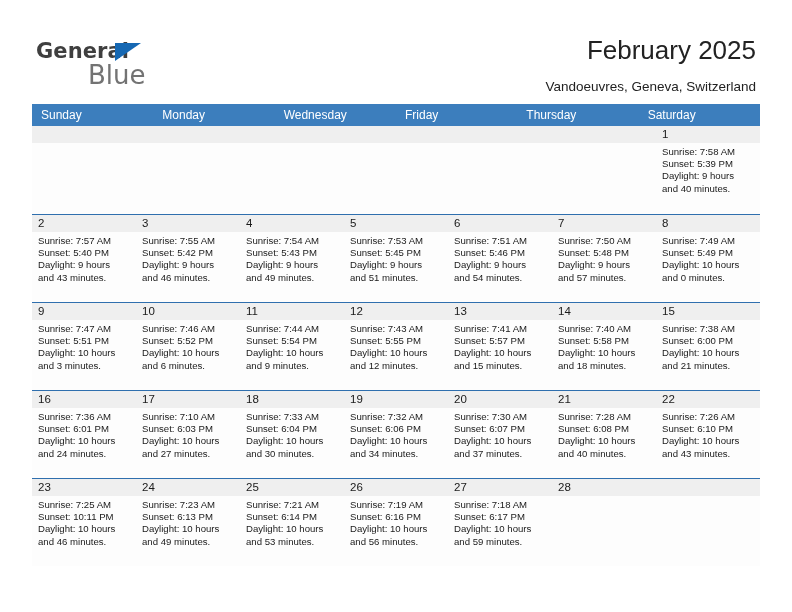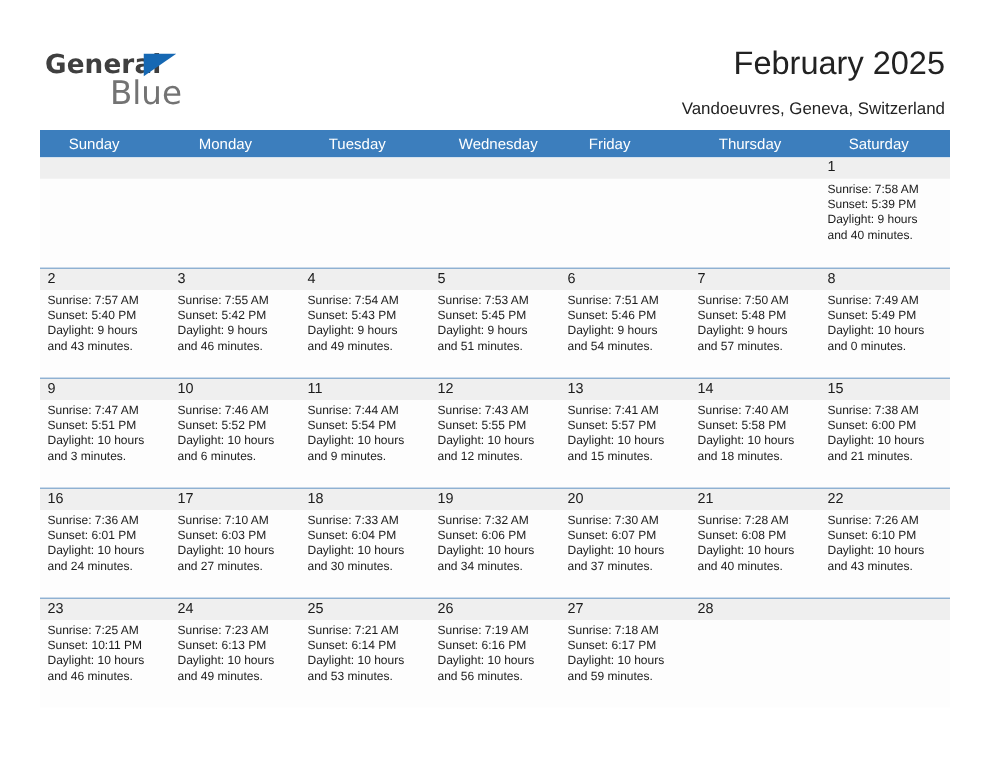--- a/index.html
+++ b/index.html
@@ -94,21 +94,21 @@
   .dow-row {
     display: flex;
     background: #3c7ebd;
     height: 22px;
   }
   .dow {
     flex: 1 1 0;
     color: #ffffff;
     font-size: 12px;
     line-height: 22px;
-    padding-left: 23px;
+    padding-left: 9px;
     box-sizing: border-box;
     white-space: nowrap;
   }
   .week {
     display: flex;
     border-top: 1.6px solid #2f6fae;
     height: 88px;
     box-sizing: border-box;
   }
   .week:first-of-type {
@@ -155,21 +155,20 @@
       <span class="logo-blue">Blue</span>
     </div>
     <div class="title">February 2025</div>
     <div class="subtitle">Vandoeuvres, Geneva, Switzerland</div>
   </div>
 
   <div class="calendar">
     <div class="dow-row">
         <div class="dow">Sunday</div>
         <div class="dow">Monday</div>
-        <div class="dow">Tuesday</div>
         <div class="dow">Wednesday</div>
         <div class="dow">Friday</div>
         <div class="dow">Thursday</div>
         <div class="dow">Saturday</div>
       </div>
     <div>
         <div class="week">
           <div class="day empty">
             <div class="day-num"></div>
           </div>

